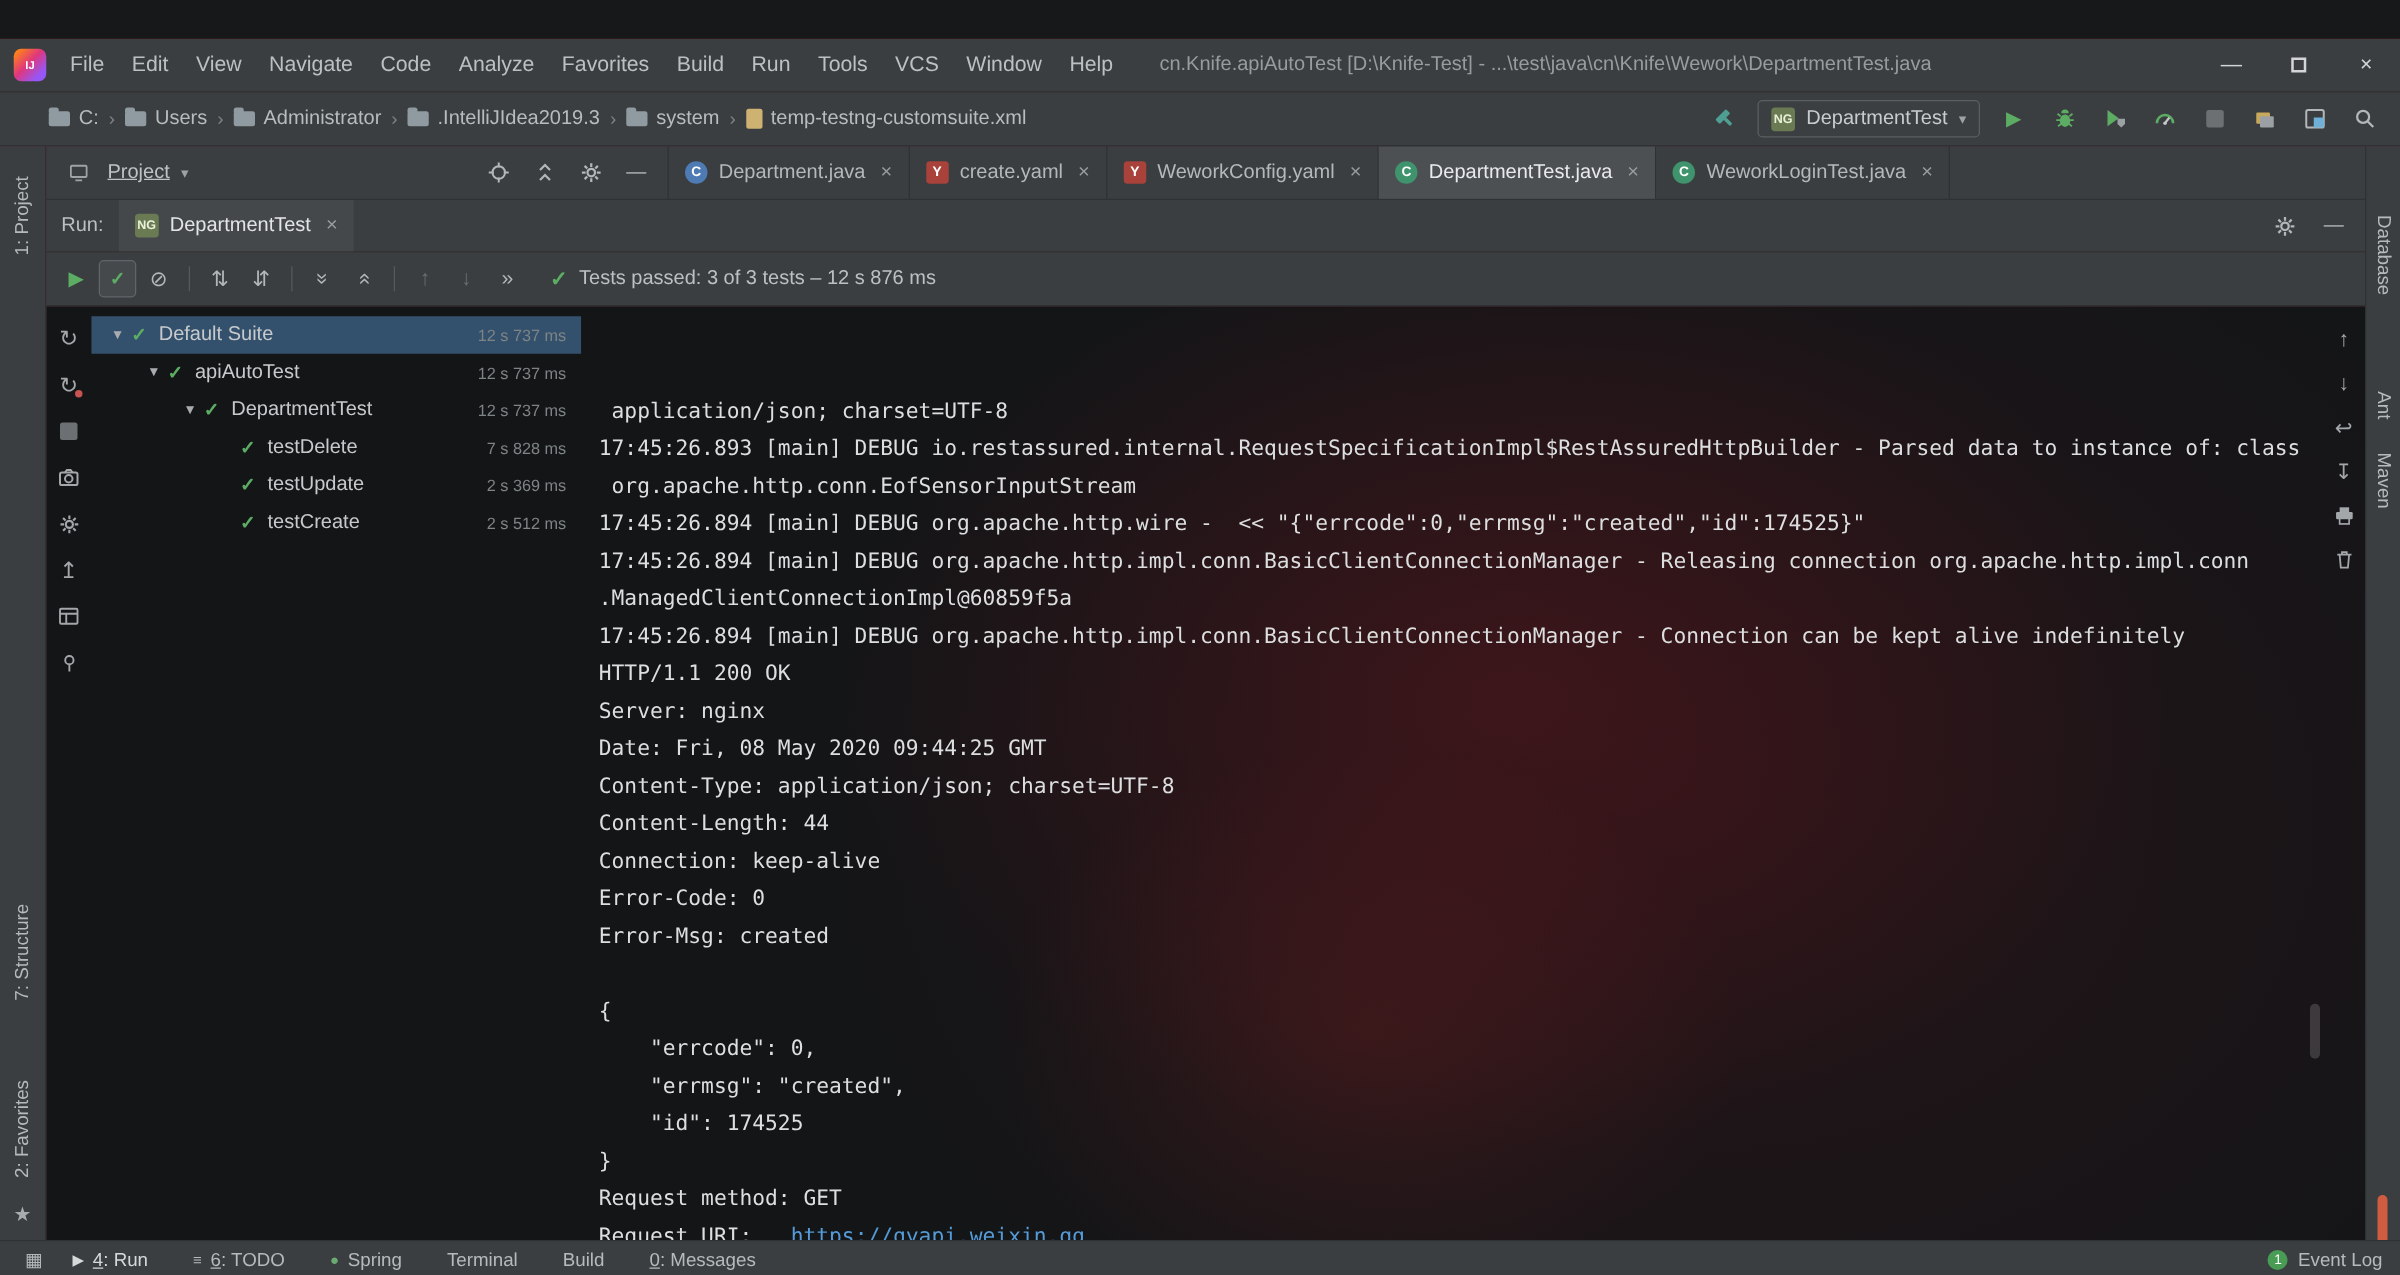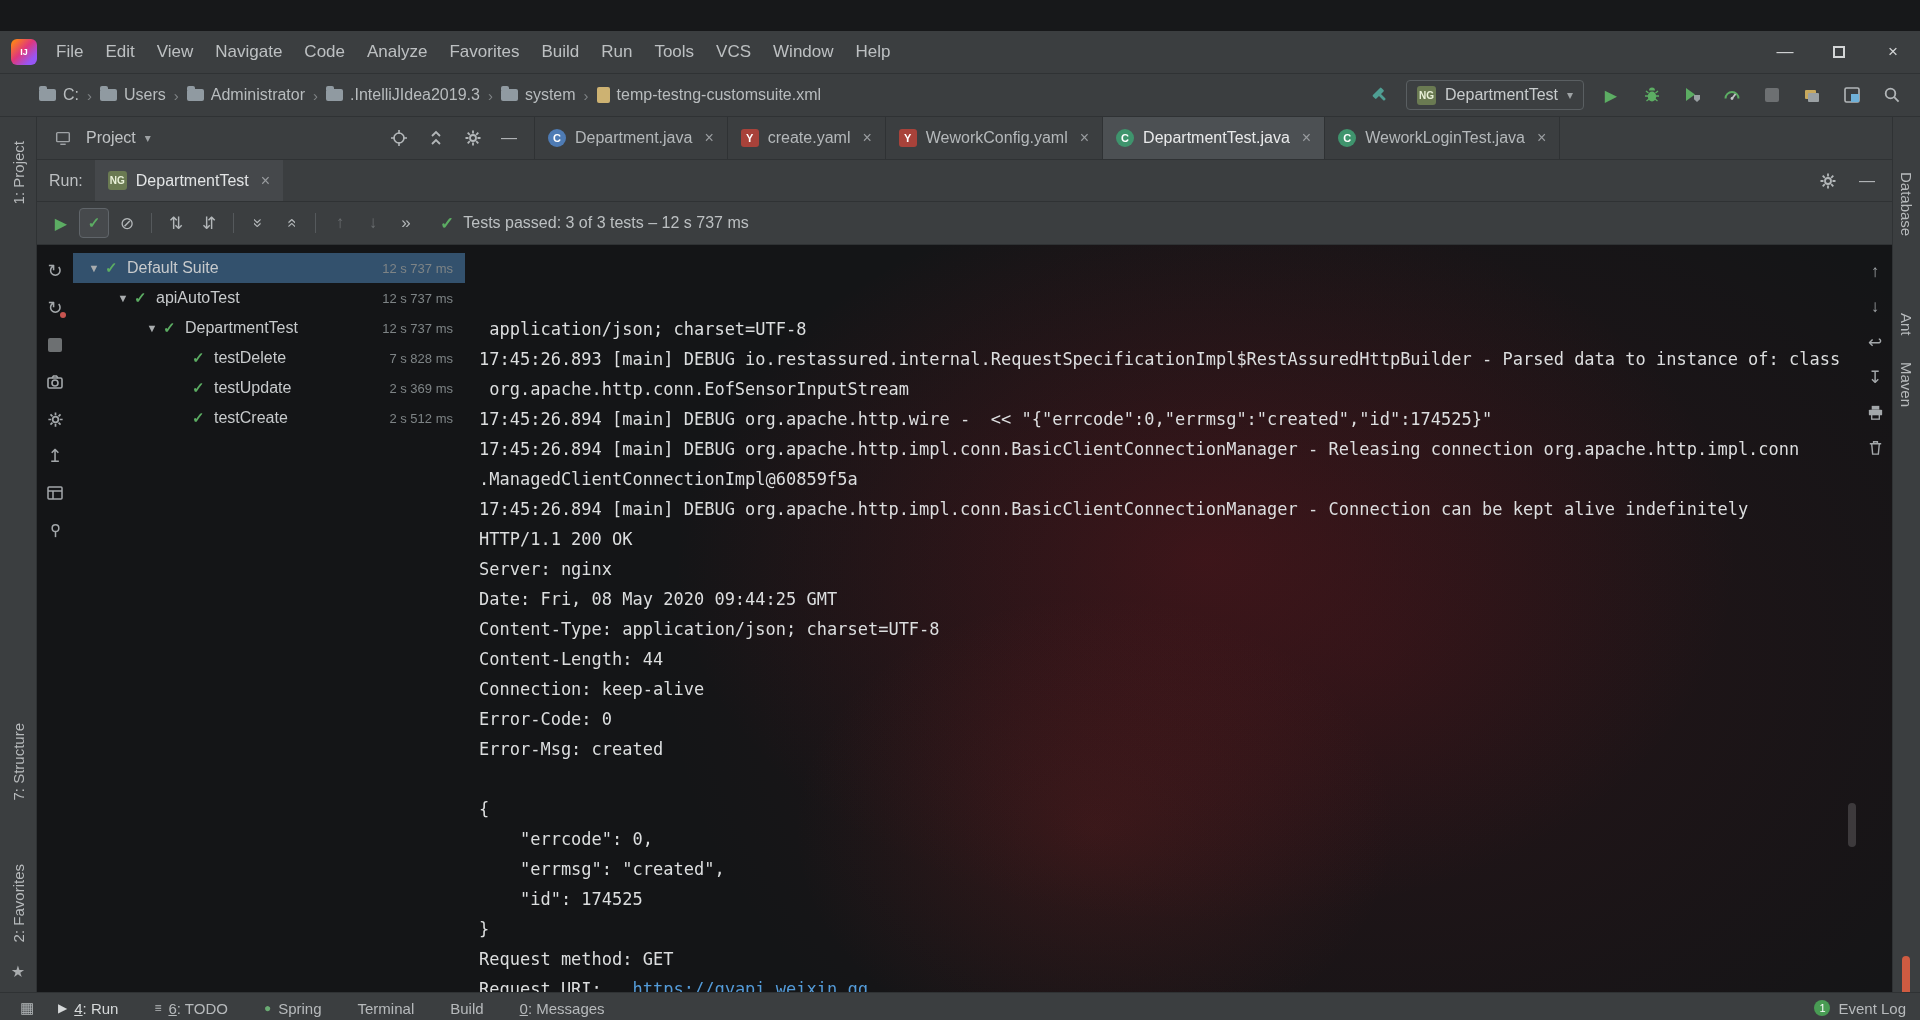--- a/index.html
+++ b/index.html
@@ -38,21 +38,21 @@
             font-weight:bold;display:inline-flex;align-items:center;justify-content:center;padding:0 2px;flex:none;}
   .caret{color:#9ea2a4;font-size:12px;}
   .tool-glyph{width:30px;height:30px;display:inline-flex;align-items:center;justify-content:center;color:#b3b7b9;font-size:17px;border-radius:4px;flex:none;}
   .tool-glyph.green{color:#5cad63;font-size:16px;}
   .tool-glyph.disabled{color:#6a6e70;}
   .stop-square{width:14px;height:14px;background:#6d7072;border-radius:2px;display:inline-block;}
 
   
   .tabs-row{left:37px;top:86px;width:1855px;height:43px;border-bottom:1px solid #2f3234;align-items:stretch;z-index:4;}
   .project-header{width:498px;flex:none;display:flex;align-items:center;padding:0 12px;gap:9px;color:#c0c3c5;border-right:1px solid #2f3234;}
-  .ph-title{font-size:16px;}
+  .ph-title{font-size:16px;text-decoration:underline;}
   .editor-tabs{display:flex;align-items:stretch;}
   .tab{display:flex;align-items:center;gap:9px;padding:0 13px;color:#b4b8ba;font-size:16px;border-right:1px solid #2f3234;white-space:nowrap;}
   .tab.active{background:#4c5053;color:#e9eaeb;}
   .tab-close{color:#9a9da0;font-size:16px;margin-left:3px;}
   .file-badge{width:18px;height:18px;border-radius:50%;display:inline-flex;align-items:center;justify-content:center;
               font-size:11px;font-weight:bold;color:#fff;flex:none;}
   .file-badge.java{background:#4e7bb4;}
   .file-badge.test{background:#3f946d;}
   .file-badge.yaml{border-radius:3px;background:#a8423a;}
 
@@ -140,20 +140,21 @@
         <span class="menu-item">Code</span>
         <span class="menu-item">Analyze</span>
         <span class="menu-item">Favorites</span>
         <span class="menu-item">Build</span>
         <span class="menu-item">Run</span>
         <span class="menu-item">Tools</span>
         <span class="menu-item">VCS</span>
         <span class="menu-item">Window</span>
         <span class="menu-item">Help</span>
       </nav>
+    <div class="window-title">cn.Knife.apiAutoTest [D:\Knife-Test] - ...\test\java\cn\Knife\Wework\DepartmentTest.java</div>
     <div class="win-controls">
       <div class="win-btn">—</div>
       <div class="win-btn">
           <span class="max-glyph"></span>
         </div>
       <div class="win-btn">×</div>
     </div>
   </header>
 
   <div class="bar nav-bar">
@@ -340,21 +341,21 @@
     <span class="tool-glyph">⇵</span>
     <span class="vsep"></span>
     <span class="tool-glyph rot90">»</span>
     <span class="tool-glyph rotm90">»</span>
     <span class="vsep"></span>
     <span class="tool-glyph disabled">↑</span>
     <span class="tool-glyph disabled">↓</span>
     <span class="tool-glyph">»</span>
     <div class="run-status">
       <span class="check big">✓</span>
-      <span>Tests passed: 3 of 3 tests – 12 s 737 ms</span>
+      <span>Tests passed: 3 of 3 tests – 12 s 876 ms</span>
     </div>
   </div>
 
   <div class="main-area">
 
     <div class="run-left-toolbar">
       <span class="rl-icon">↻</span>
       <span class="rl-icon">↻<i class="reddot"></i></span>
       <span class="rl-icon">
           <span class="stop-square"></span>

